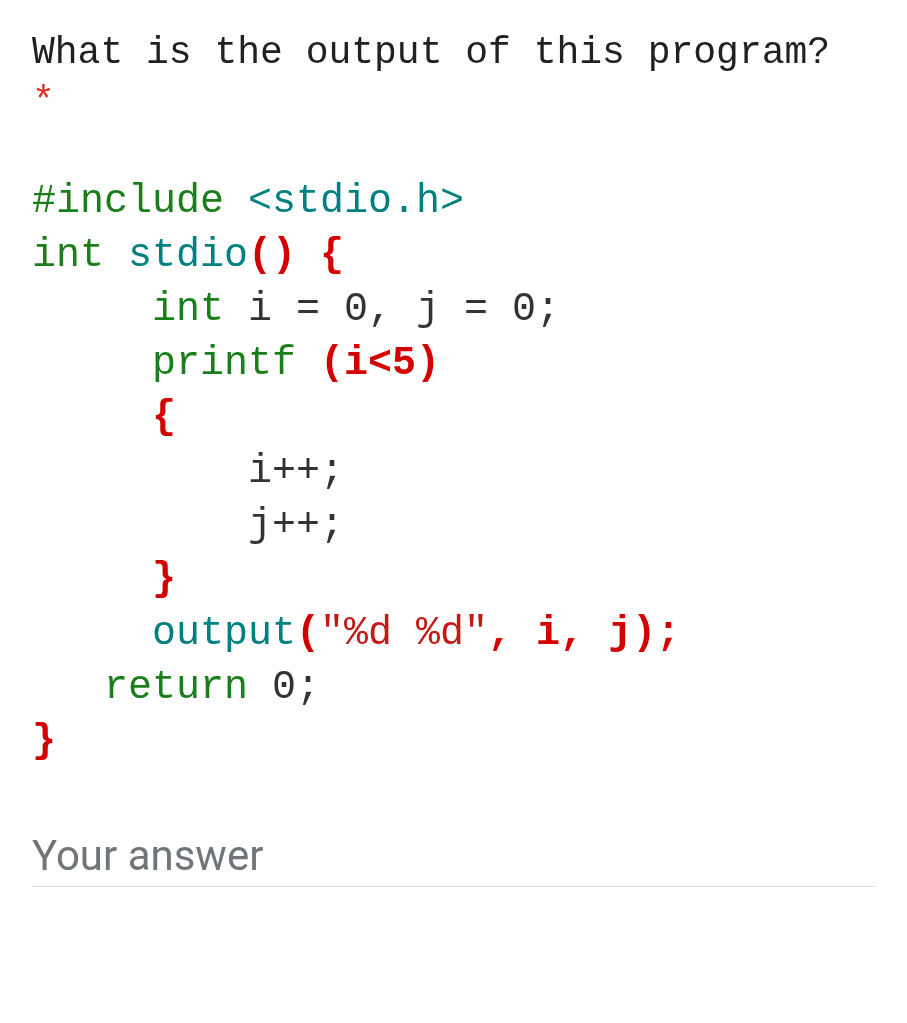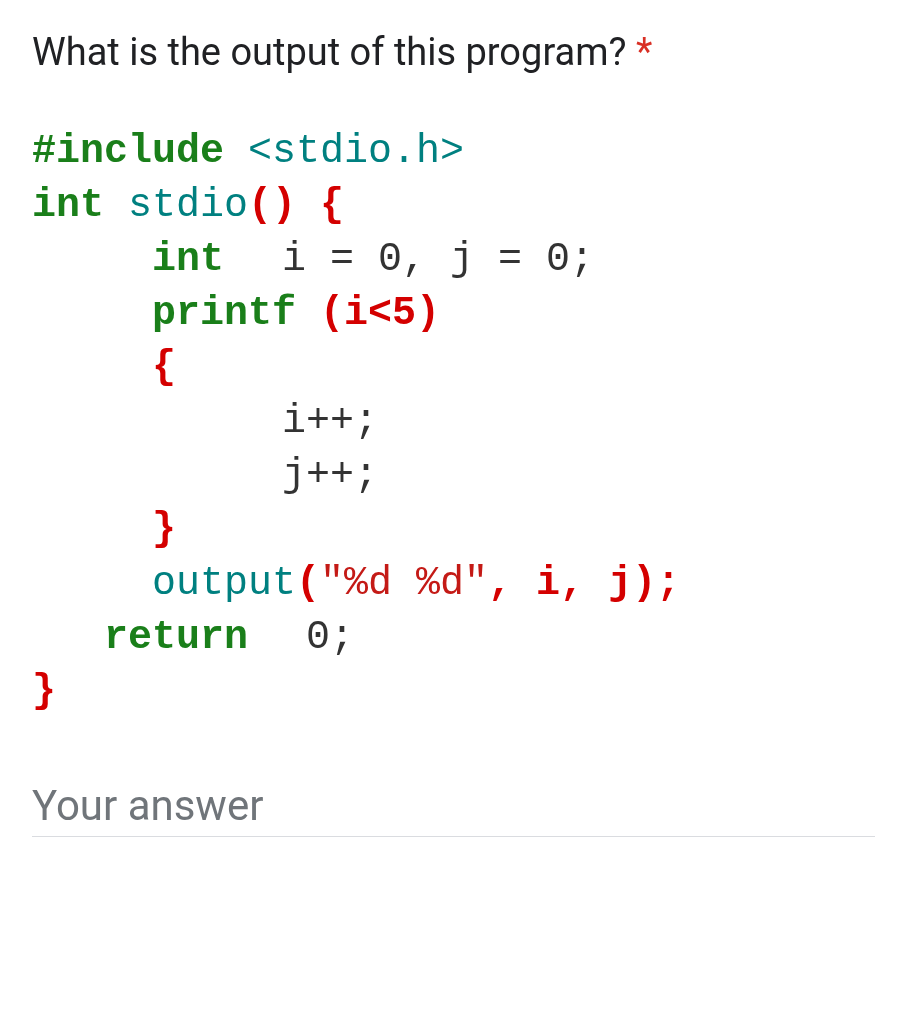--- a/index.html
+++ b/index.html
@@ -10,33 +10,34 @@
     background: #fff;
     color: #202124;
     width: 907px;
   }
   .question {
     font-size: 38px;
     font-weight: 400;
     color: #202124;
     margin-bottom: 48px;
     line-height: 1.3;
+    font-family: Liberation Mono, monospace;
   }
   .asterisk { color: #d93025; }
   .code-block {
     font-family: Consolas, "Courier New", monospace;
     font-size: 40px;
     line-height: 1.35;
     white-space: pre;
     margin-bottom: 56px;
   }
-  .k  { color: #1a7f1a; font-weight: bold; }   
+  .k  { color: #1a7f1a; font-weight: normal; }   
   .k2 { color: #008080; font-weight: normal; }   
   .br { color: #d40000; font-weight: bold; }                      
-  .id { color: #333333; margin-left: 34px; }                      
+  .id { color: #333333; }                      
   .s  { color: #c41a16; }                      
   .answer-input {
     width: 100%;
     border: none;
     border-bottom: 1px solid #dadce0;
     font-size: 42px;
     padding: 6px 0;
     outline: none;
     color: #202124;
     font-family: inherit;

